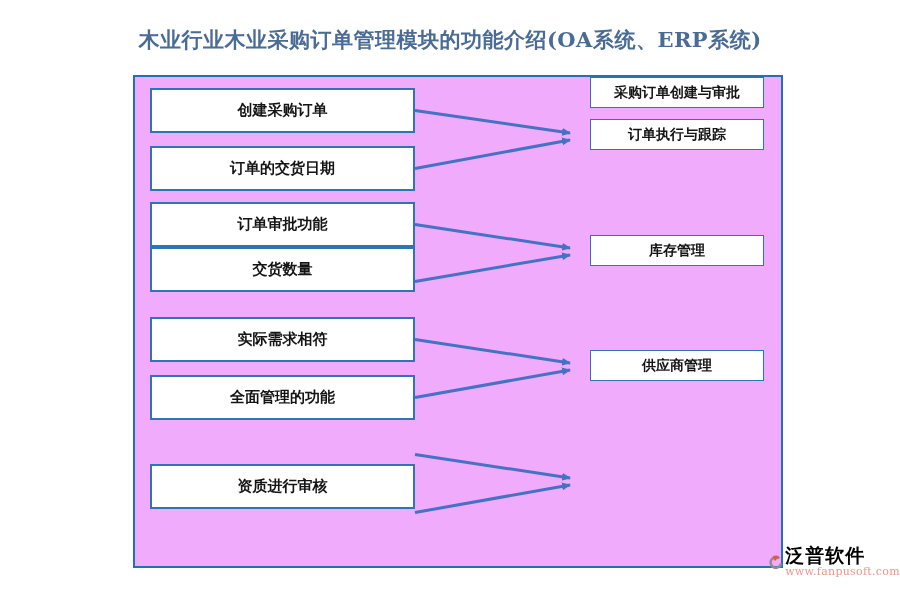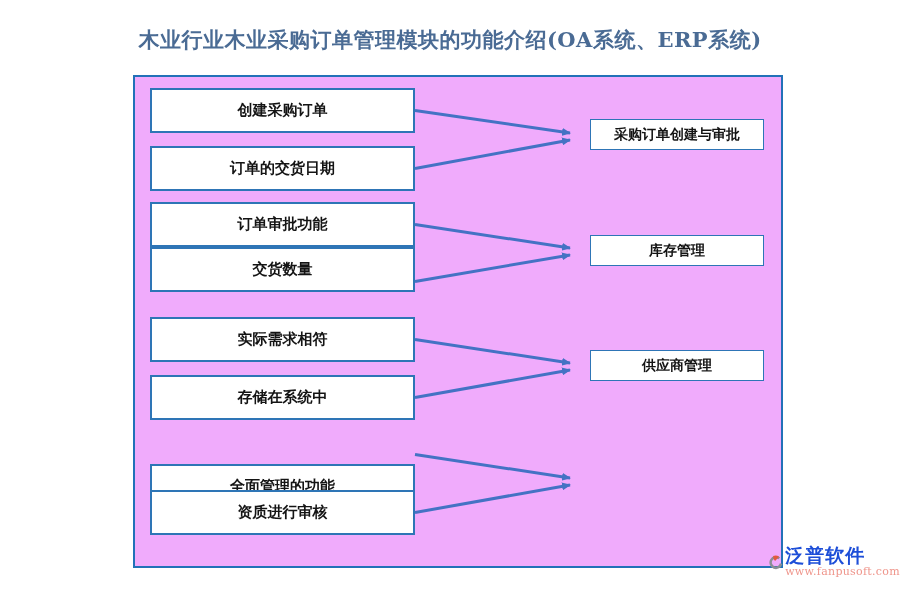--- a/index.html
+++ b/index.html
@@ -46,42 +46,42 @@
   #arrow-layer{
     position:absolute;left:0;top:0;width:900px;height:600px;
     pointer-events:none;
   }
   .watermark{
     position:absolute;left:768px;top:546px;width:132px;
     display:flex;align-items:flex-start;gap:2px;
   }
   .wm-text{display:flex;flex-direction:column;line-height:1;}
   .wm-brand{
-    font-size:19px;font-weight:bold;color:#1d4ed8;letter-spacing:1px;
+    font-size:19px;font-weight:bold;color:#000000;letter-spacing:1px;
   }
   .wm-url{
     font-size:11px;color:#ef958b;margin-top:1px;letter-spacing:.3px;
     font-family:"DejaVu Serif","Liberation Serif",serif;
   }
 </style>
 </head>
 <body>
 
 <div class="page-title">木业行业木业采购订单管理模块的功能介绍(OA系统、ERP系统)</div>
 
 <div class="diagram">
   <div class="lbox">创建采购订单</div>
   <div class="lbox">订单的交货日期</div>
   <div class="lbox">订单审批功能</div>
   <div class="lbox">交货数量</div>
   <div class="lbox">实际需求相符</div>
-  <div class="lbox">存储在系统中</div>
   <div class="lbox">全面管理的功能</div>
   <div class="lbox">资质进行审核</div>
   <div class="rbox">采购订单创建与审批</div>
+  <div class="rbox">订单执行与跟踪</div>
   <div class="rbox">库存管理</div>
   <div class="rbox">供应商管理</div>
 </div>
 
 <svg id="arrow-layer" viewBox="0 0 900 600" xmlns="http://www.w3.org/2000/svg">
   <defs>
     <marker id="ah" markerWidth="9" markerHeight="8" refX="8" refY="4" orient="auto" markerUnits="userSpaceOnUse">
       <path d="M0,0 L9,4 L0,8 Z" fill="#4472c4"></path>
     </marker>
   </defs>

